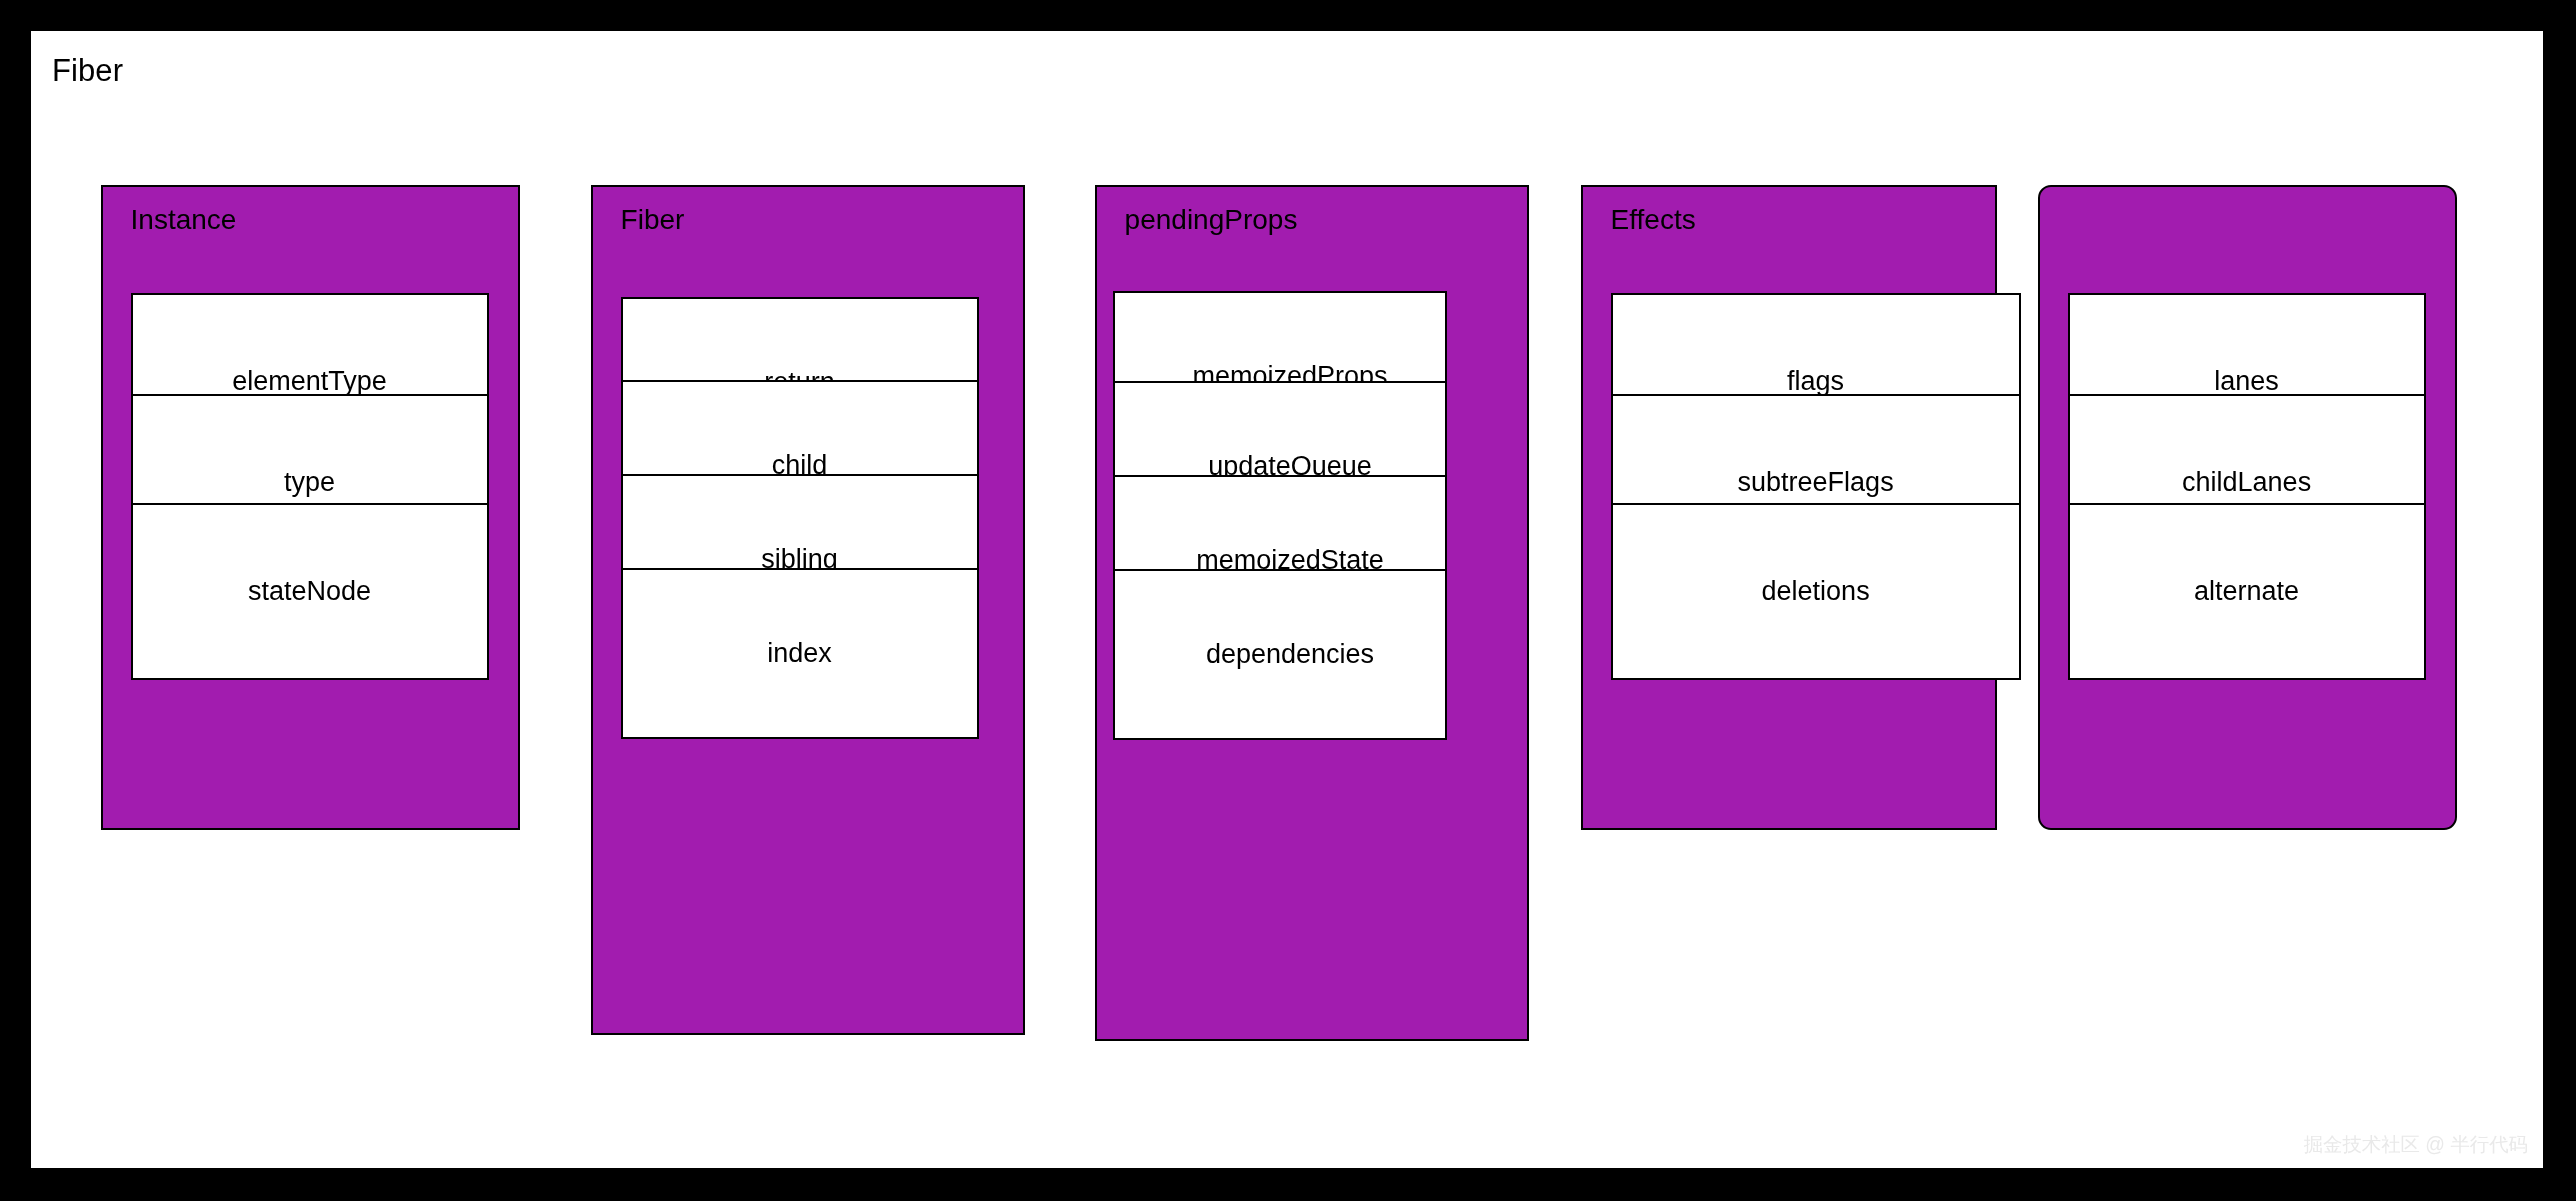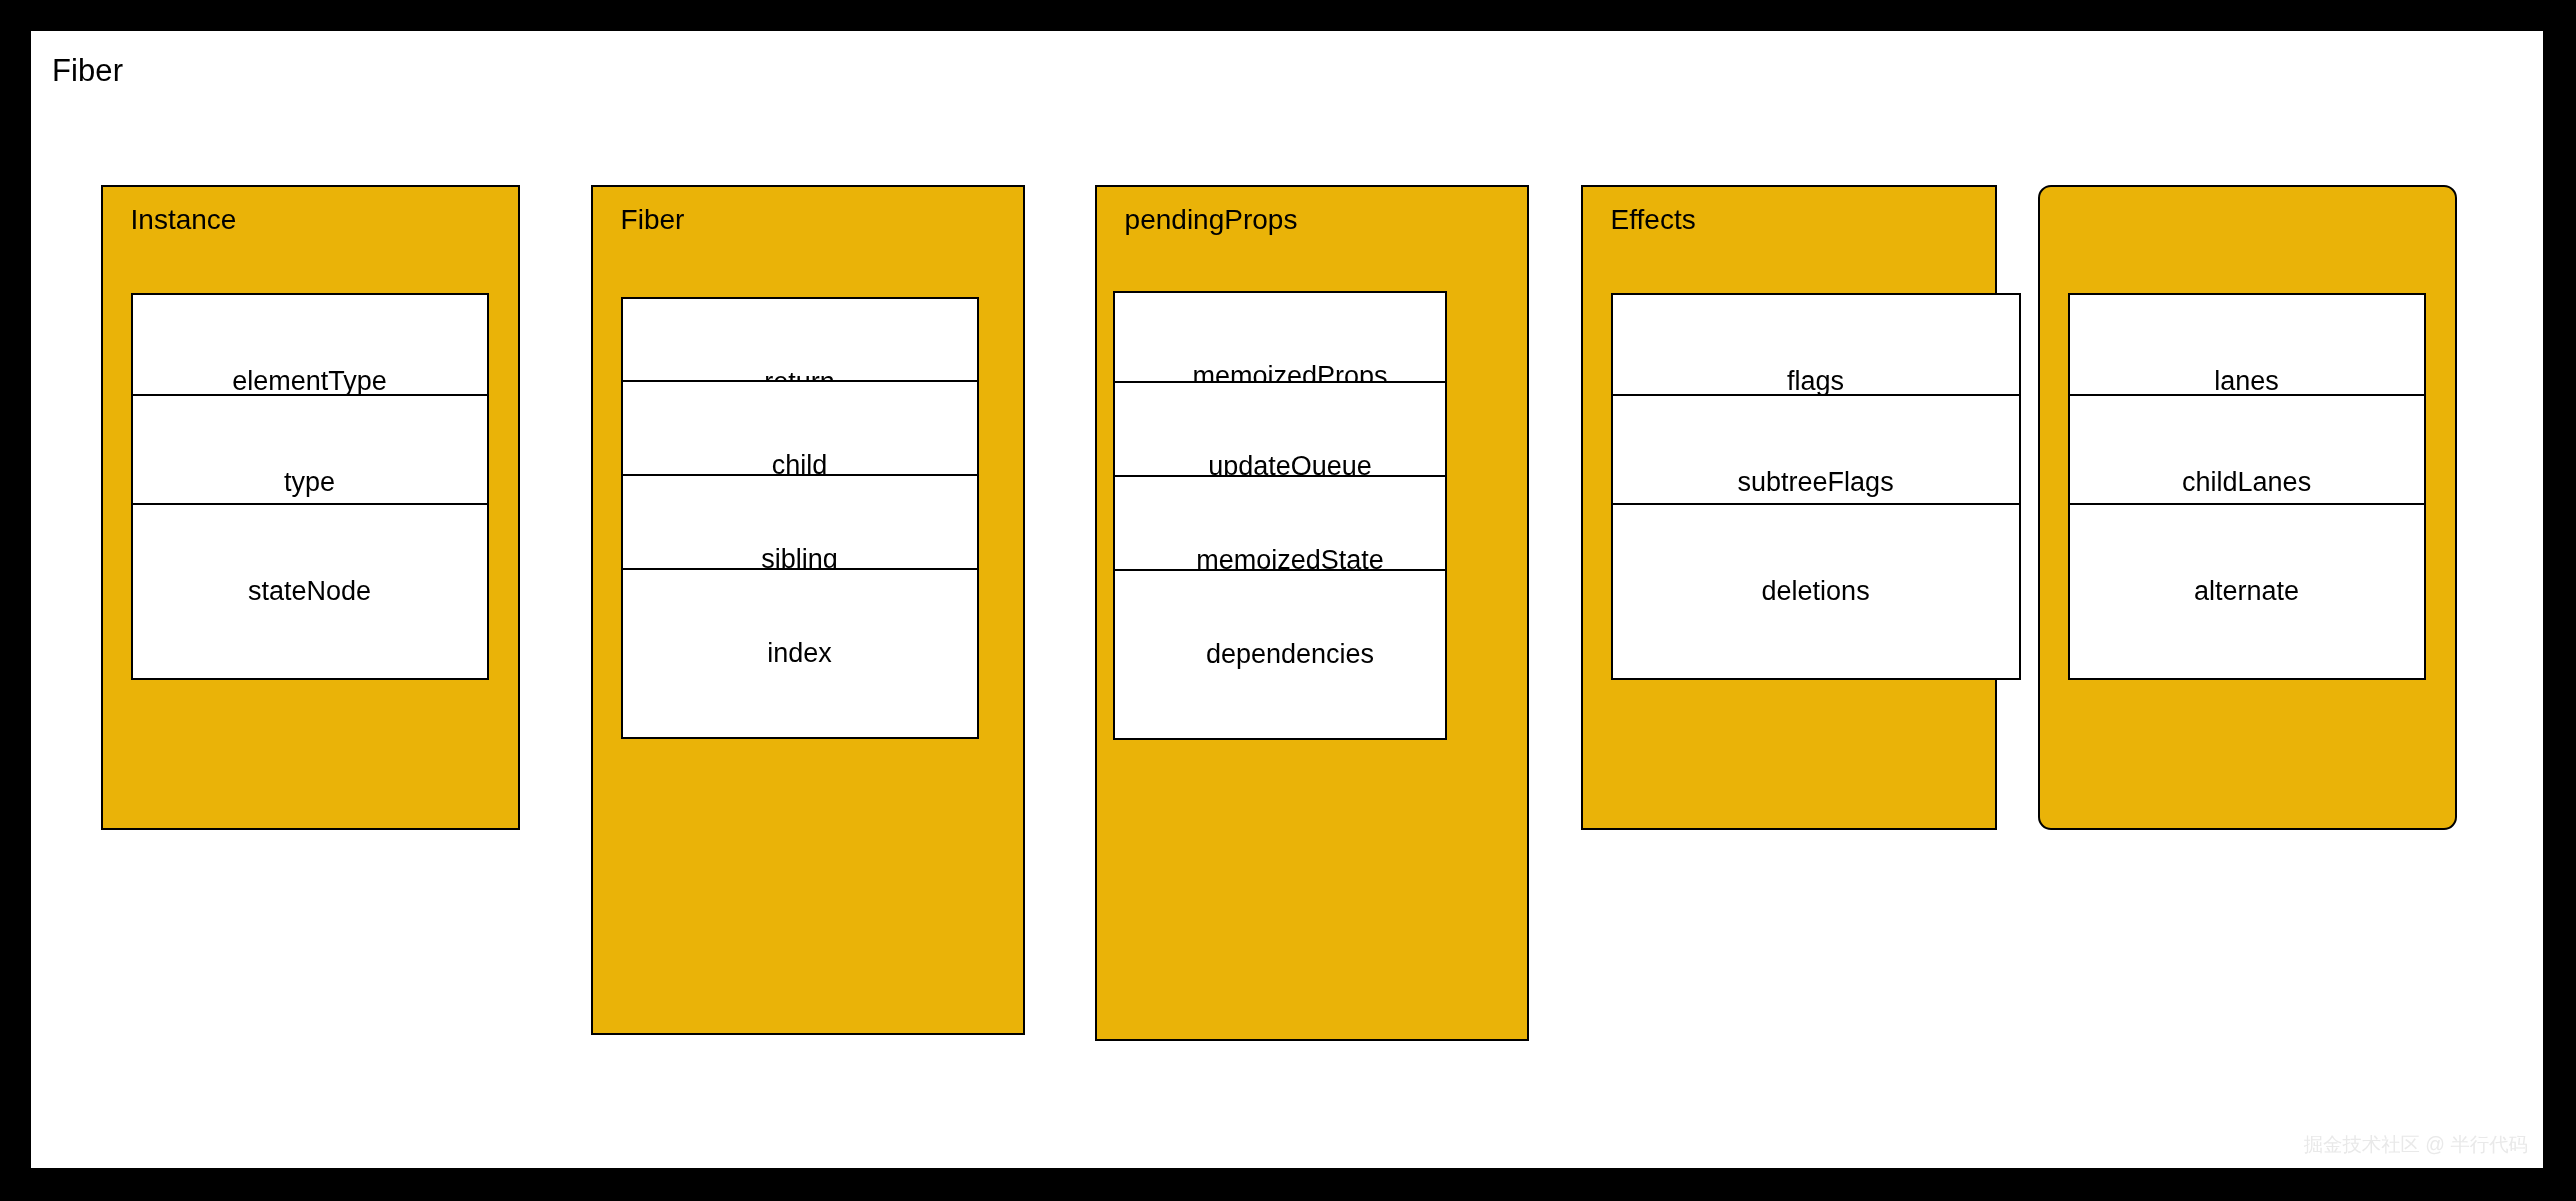--- a/index.html
+++ b/index.html
@@ -30,21 +30,21 @@
     font-size: 31px;
     color: #000000;
     line-height: 1;
     letter-spacing: 0.1px;
   }
 
   .column {
     position: absolute;
     box-sizing: border-box;
     border: 2.2px solid #000000;
-    background: #eab308;
+    background: #a21caf;
   }
 
   .column-title {
     position: absolute;
     left: 27.6px;
     top: 19.4px;
     font-size: 28px;
     color: #000000;
     line-height: 1;
     white-space: nowrap;

